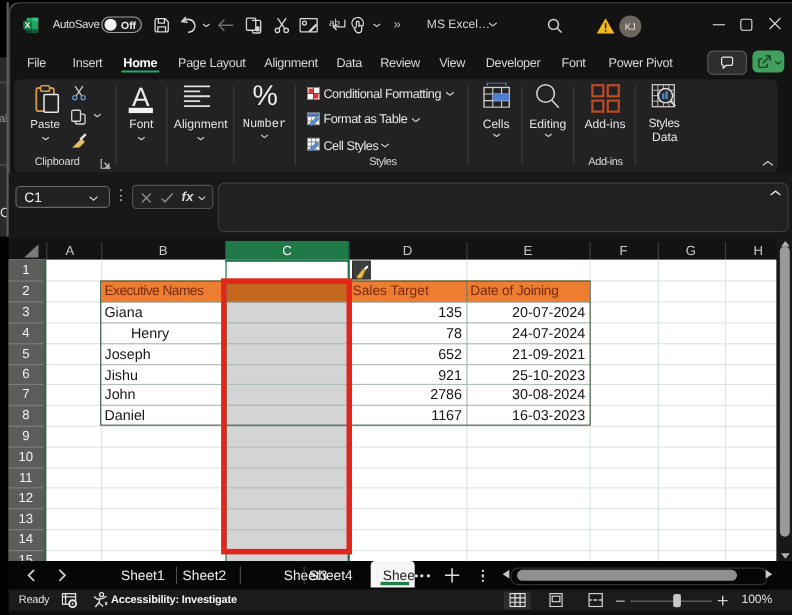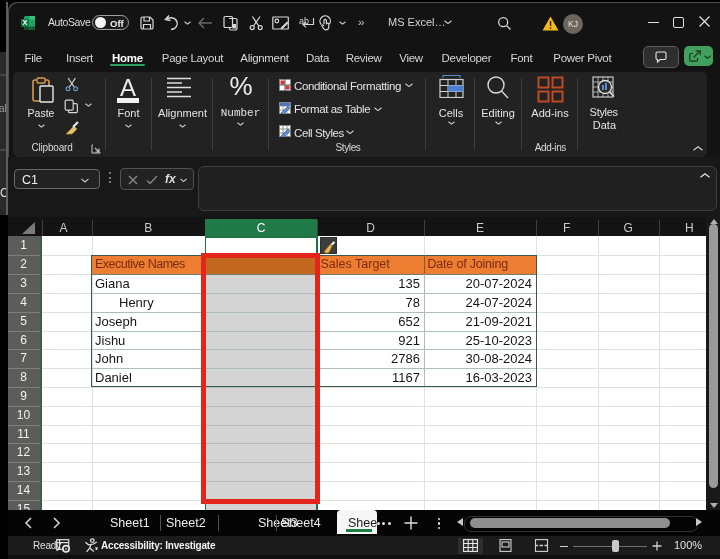--- a/index.html
+++ b/index.html
@@ -496,21 +496,21 @@
 <div class="abs" style="left:437.5px;top:526.5px;width:2.6px;height:2.6px;border-radius:50%;background:#e0e0e0;"></div>
 <div class="abs" style="left:457px;top:518px;width:0;height:0;border-top:4.5px solid transparent;border-bottom:4.5px solid transparent;border-right:6px solid #c8c8c8;"></div>
 <div class="abs" style="left:464px;top:515.5px;width:232px;height:14px;border:1px solid #333;border-radius:7px;"></div>
 <div class="abs" style="left:470px;top:517.5px;width:200px;height:10px;background:#8f8f8f;border-radius:5px;"></div>
 <div class="abs" style="left:696px;top:518px;width:0;height:0;border-top:4.5px solid transparent;border-bottom:4.5px solid transparent;border-left:6px solid #c8c8c8;"></div>
 </div>
 
 <div id="statusbar">
 <div class="abs" style="left:8px;top:536px;width:712px;height:19px;background:#1b1b1b;"></div>
 <div class="abs" style="left:8px;top:555px;width:712px;height:4px;background:#0e0e0e;"></div>
-<div class="t" style="left:17px;top:540px;font-size:10px;letter-spacing:-0.2px;color:#e0e0e0;margin-left:16px;">Ready</div>
+<div class="t" style="left:17px;top:540px;font-size:10px;letter-spacing:-0.2px;color:#e0e0e0;">Ready</div>
 <svg class="abs" style="left:56px;top:538.5px" width="15" height="14" viewBox="0 0 15 14" fill="none" stroke="#e2e2e2" stroke-width="1.2">
       <rect x="0.7" y="0.7" width="12" height="9.6"></rect>
       <path d="M3.6 0.7 V10.3 M0.7 3.6 H12.7"></path>
       <circle cx="10" cy="9.8" r="3.4" fill="#1b1b1b"></circle>
       <circle cx="10" cy="9.8" r="2.9"></circle>
       <circle cx="10" cy="9.8" r="0.9" fill="#e2e2e2" stroke="none"></circle>
     </svg>
 <svg class="abs" style="left:83px;top:537.5px" width="16" height="16" viewBox="0 0 16 16" fill="none" stroke="#e0e0e0" stroke-width="1.25">
       <circle cx="9.3" cy="2.6" r="1.8"></circle>
       <path d="M2.5 4.2 L5.5 6.8 L10.5 6 L13.8 4"></path>

